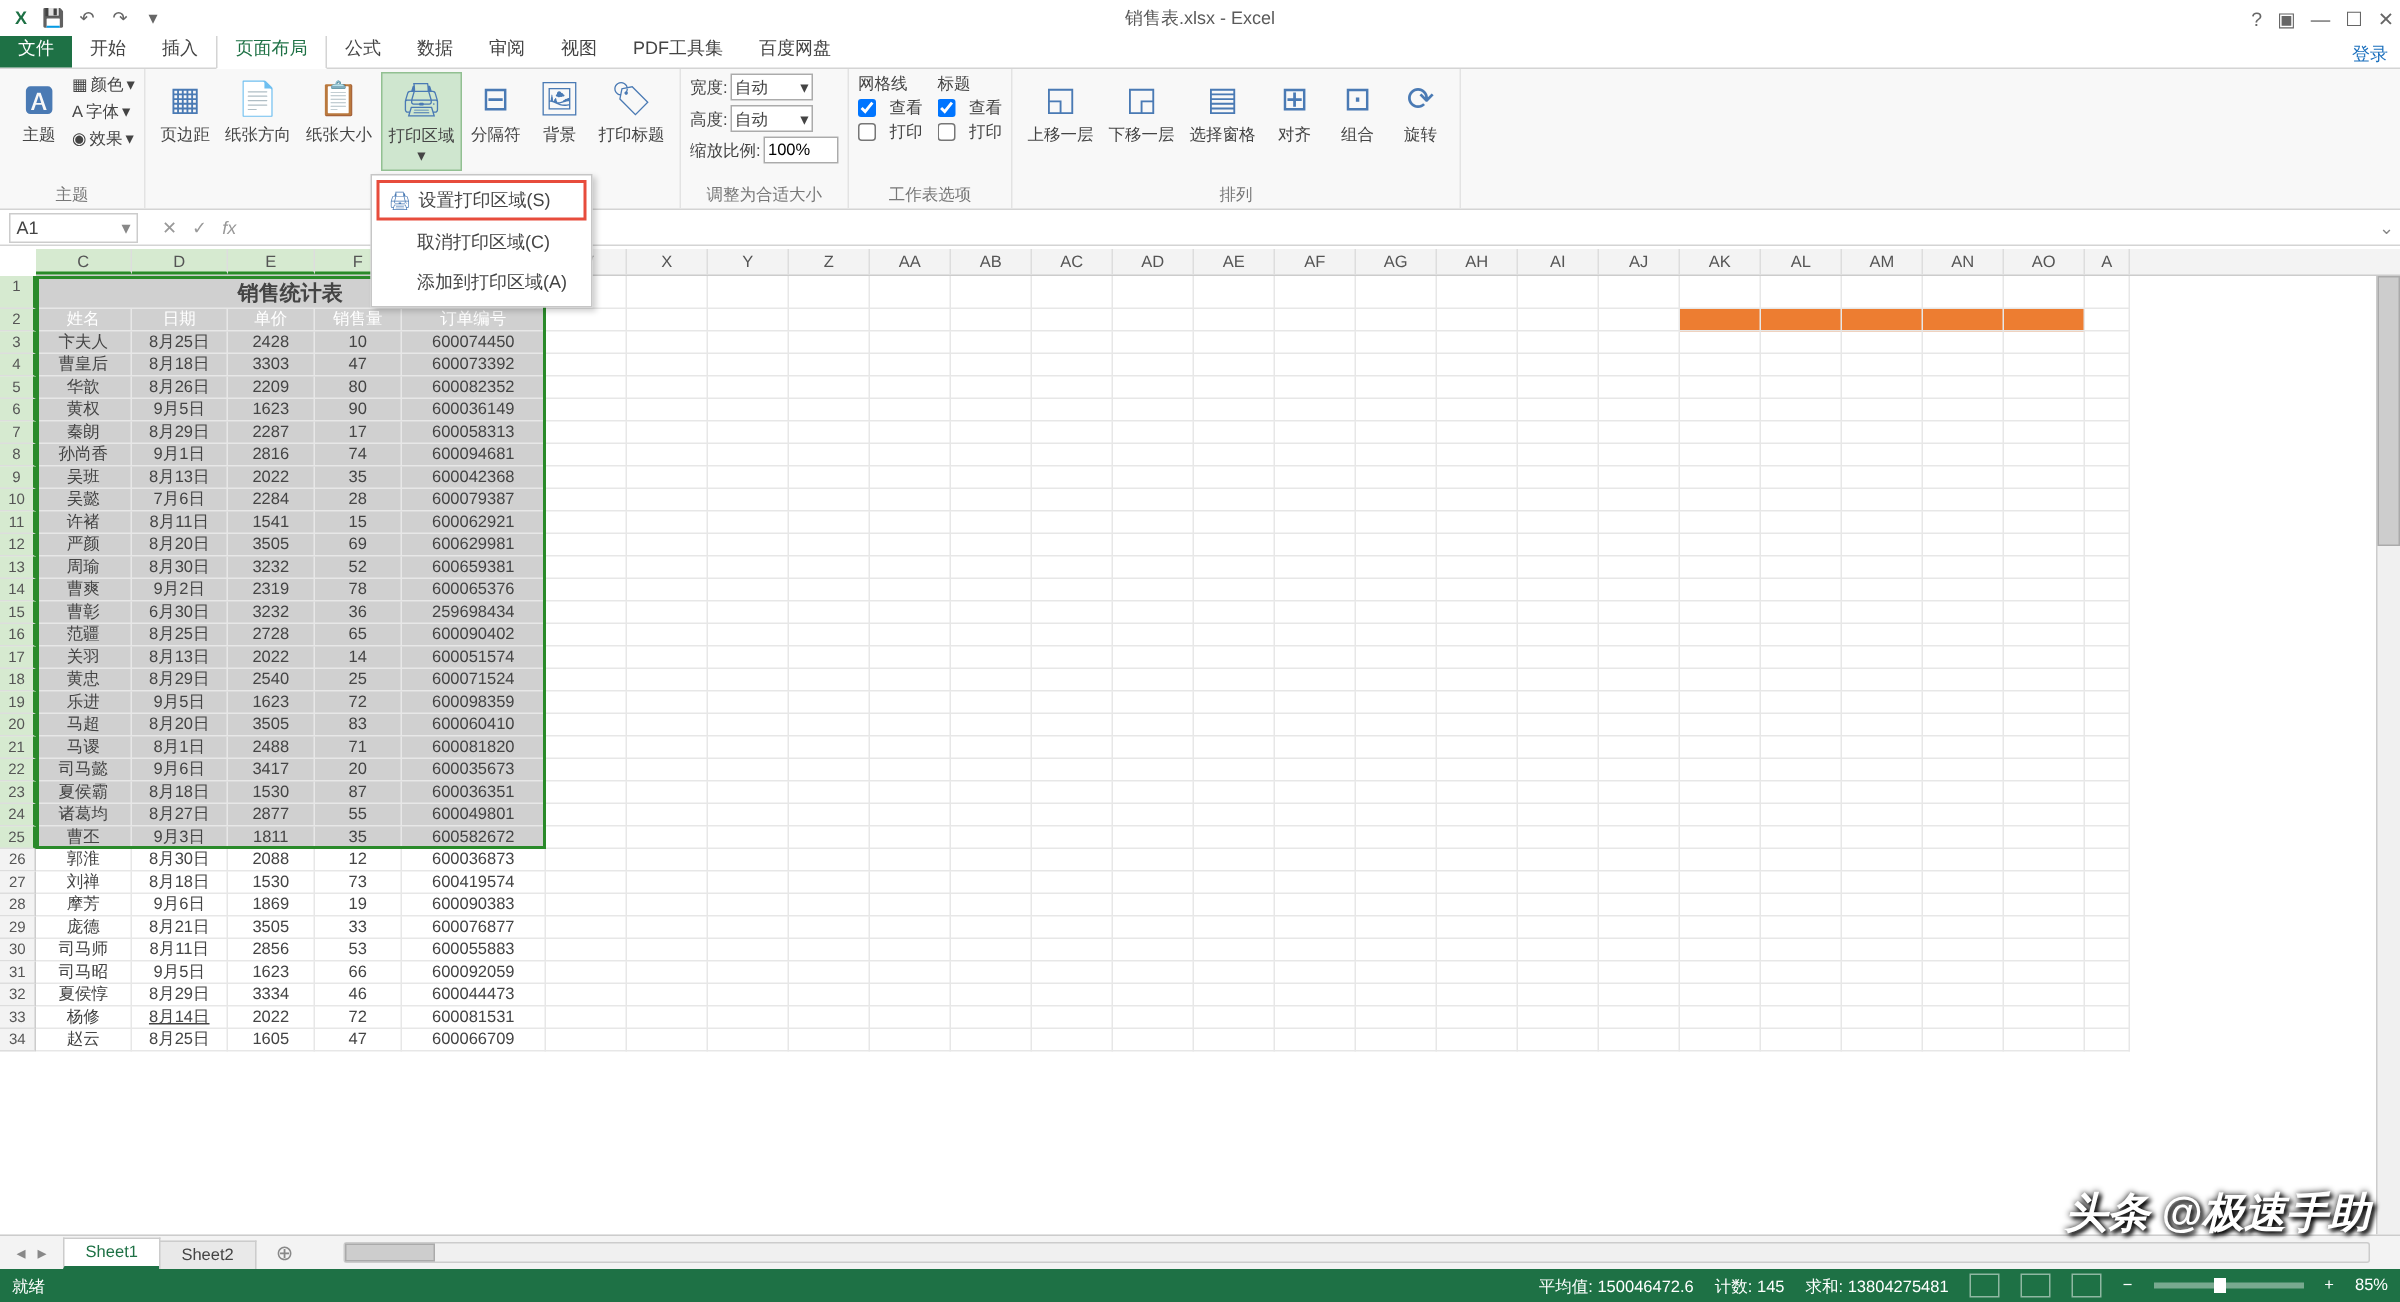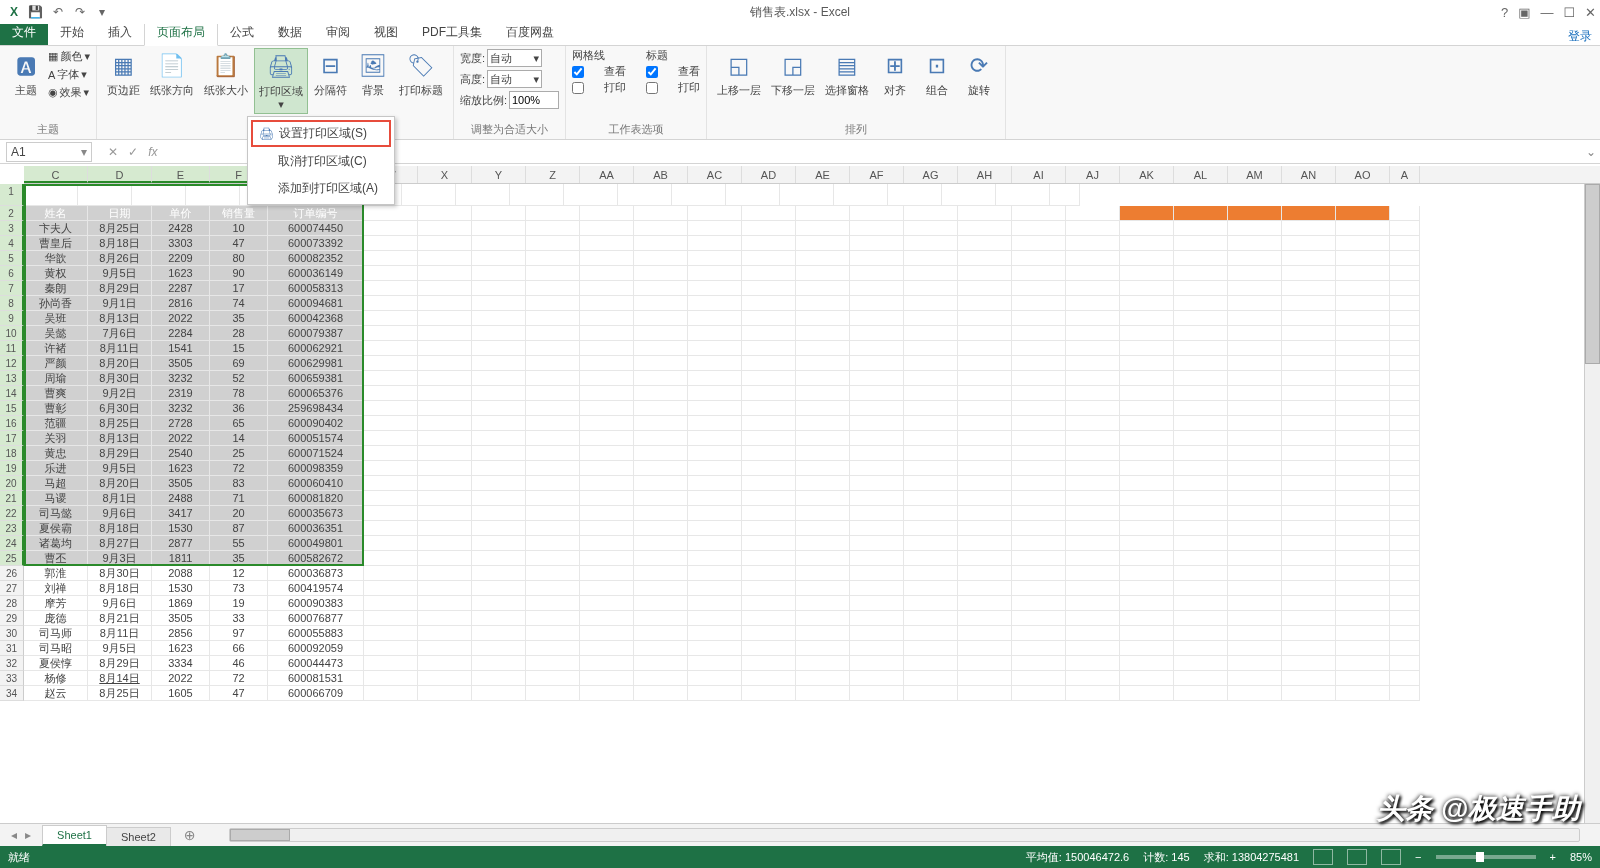--- a/index.html
+++ b/index.html
@@ -26,21 +26,21 @@
 .group { border-right:1px solid #e3e3e3; padding:2px 6px 0 6px; display:flex; flex-direction:column; justify-content:space-between; }
 .group .body { display:flex; align-items:flex-start; gap:2px; flex:1; }
 .group .label { text-align:center; color:#777; font-size:11px; padding:2px 0; position:relative; }
 .rbtn { display:flex; flex-direction:column; align-items:center; justify-content:flex-start; padding:2px 4px; cursor:pointer; min-width:40px; }
 .rbtn .ico { width:32px; height:32px; display:flex; align-items:center; justify-content:center; font-size:22px; color:#4a7ab4; }
 .rbtn .txt { font-size:11px; text-align:center; line-height:13px; margin-top:2px; color:#444; }
 .rbtn.active { background:#cfe6cf; border:1px solid #92c092; }
 .smallrow { display:flex; align-items:center; gap:2px; font-size:11px; color:#444; margin:1px 0; }
 .smallrow input[type=text] { width:50px; height:18px; border:1px solid #ababab; font-size:11px; padding:0 2px; }
 .smallrow .combo { width:55px; height:18px; border:1px solid #ababab; background:#fff; display:flex; align-items:center; justify-content:space-between; padding:0 2px; font-size:11px; }
-.chk { display:flex; align-items:center; gap:20px; font-size:11px; }
+.chk { display:flex; align-items:center; gap:9px; font-size:11px; }
 .chk input { width:12px; height:12px; }
 .vcol { display:flex; flex-direction:column; gap:1px; }
 .themestack { display:flex; flex-direction:column; gap:1px; font-size:11px; }
 
 
 .dropdown { position:absolute; left:247px; top:116px; background:#fff; border:1px solid #c6c6c6; box-shadow:2px 2px 4px rgba(0,0,0,.2); z-index:50; padding:2px; }
 .dropdown .item { padding:5px 14px 5px 28px; font-size:12px; color:#444; cursor:pointer; display:flex; align-items:center; position:relative; white-space:nowrap; }
 .dropdown .item .mico { position:absolute; left:6px; font-size:12px; color:#4a7ab4; }
 .dropdown .item.hl { border:2px solid #e74c3c; margin:1px; padding:3px 12px 3px 26px; }
 
@@ -194,21 +194,21 @@
         <div class="smallrow">
             <span>缩放比例:</span>
             <input type="text" value="100%" style="">
           </div>
       </div>
     </div>
     <div class="label">调整为合适大小</div>
   </div>
   <div class="group">
     <div class="body">
-      <div class="vcol" style="margin-right:18px">
+      <div class="vcol" style="margin-right:8px">
         <div style="font-size:11px">网格线</div>
         <label class="chk">
             <input type="checkbox" checked="" style="">
             <span>查看</span>
           </label>
         <label class="chk">
             <input type="checkbox" style="">
             <span>打印</span>
           </label>
       </div>
@@ -308,20 +308,21 @@
       <div class="ch" style="width: 54px;">AK</div>
       <div class="ch" style="width: 54px;">AL</div>
       <div class="ch" style="width: 54px;">AM</div>
       <div class="ch" style="width: 54px;">AN</div>
       <div class="ch" style="width: 54px;">AO</div>
       <div class="ch" style="width: 30px;">A</div>
     </div>
   <div class="rows" id="rows">
       <div class="row" style="height: 22px;">
         <div class="rh sel">1</div>
+        <div class="cell titlecell selcell" style="width: 340px; line-height: 22px;">销售统计表</div>
         <div class="cell" style="width: 54px; height: 22px;"></div>
         <div class="cell" style="width: 54px; height: 22px;"></div>
         <div class="cell" style="width: 54px; height: 22px;"></div>
         <div class="cell" style="width: 54px; height: 22px;"></div>
         <div class="cell" style="width: 54px; height: 22px;"></div>
         <div class="cell" style="width: 54px; height: 22px;"></div>
         <div class="cell" style="width: 54px; height: 22px;"></div>
         <div class="cell" style="width: 54px; height: 22px;"></div>
         <div class="cell" style="width: 54px; height: 22px;"></div>
         <div class="cell" style="width: 54px; height: 22px;"></div>
@@ -1118,21 +1119,21 @@
         <div class="cell" style="width: 54px;"></div>
         <div class="cell" style="width: 54px;"></div>
         <div class="cell" style="width: 54px;"></div>
         <div class="cell" style="width: 30px;"></div>
       </div>
       <div class="row">
         <div class="rh">30</div>
         <div class="cell" style="width: 64px;">司马师</div>
         <div class="cell" style="width: 64px;">8月11日</div>
         <div class="cell" style="width: 58px;">2856</div>
-        <div class="cell" style="width: 58px;">97</div>
+        <div class="cell" style="width: 58px;">53</div>
         <div class="cell" style="width: 96px;">600055883</div>
         <div class="cell" style="width: 54px;"></div>
         <div class="cell" style="width: 54px;"></div>
         <div class="cell" style="width: 54px;"></div>
         <div class="cell" style="width: 54px;"></div>
         <div class="cell" style="width: 54px;"></div>
         <div class="cell" style="width: 54px;"></div>
         <div class="cell" style="width: 54px;"></div>
         <div class="cell" style="width: 54px;"></div>
         <div class="cell" style="width: 54px;"></div>

